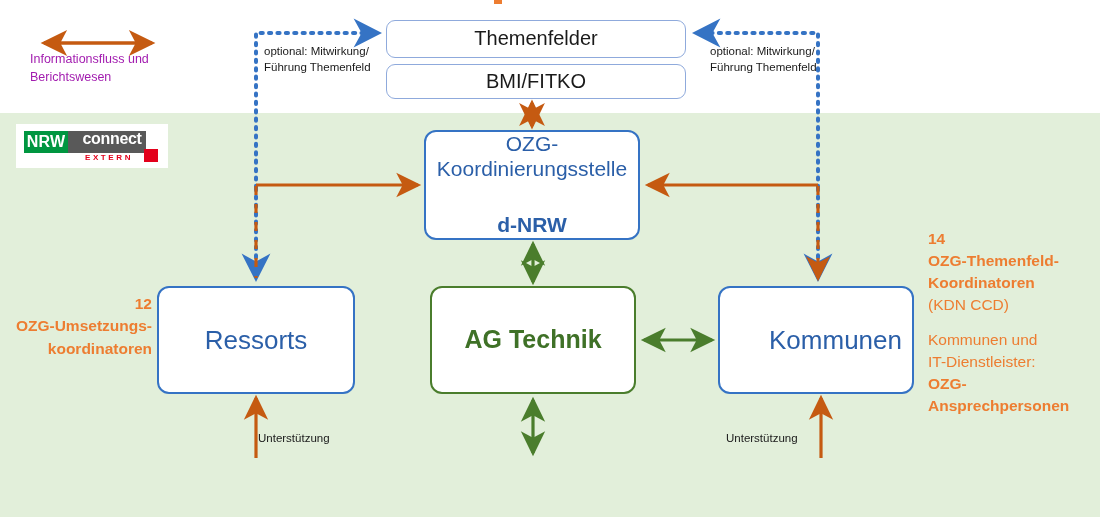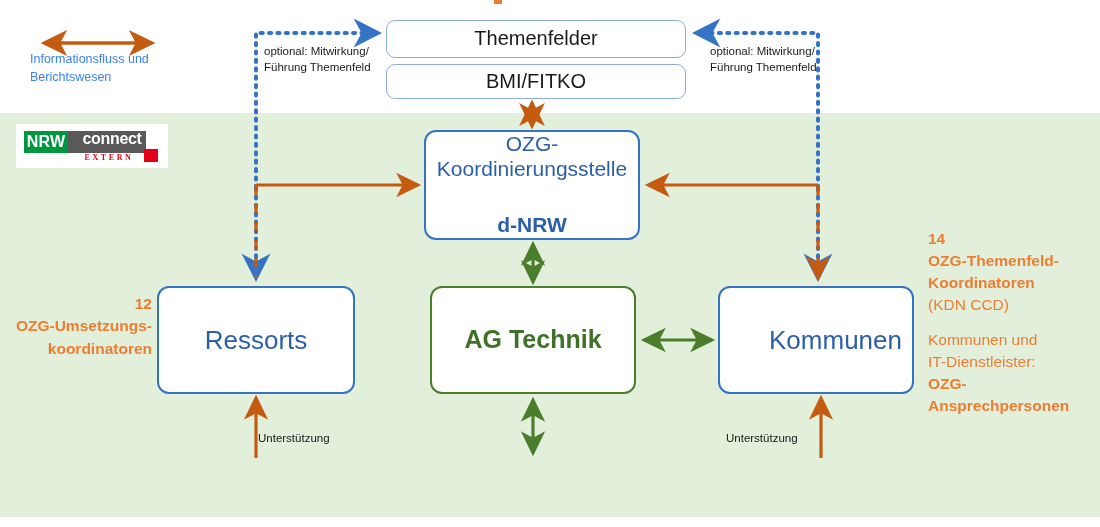--- a/index.html
+++ b/index.html
@@ -72,21 +72,21 @@
   #box-kommunen   { left:718px; top:286px; width:196px; height:108px;
                     font-size:26px;padding-left:39px; }
   #box-cio        { left:152px; top:458px; width:762px; height:47px;
                     font-size:23px; font-weight:bold; }
 
   
   .txt{ position:absolute; }
 
   #legend-caption{
     left:30px; top:50px; width:160px;
-    font-size:12.5px; color:#3b82f6; line-height:1.45;
+    font-size:12.5px; color:#a21caf; line-height:1.45;
   }
   .note-optional{
     font-size:11.5px; color:#1a1a1a; line-height:1.35;
     width:122px;
   }
   #note-left { left:264px; top:44px; }
   #note-right{ left:710px; top:44px; }
 
   #label-left-count{
     left:0px; top:293px; width:152px;
@@ -137,21 +137,20 @@
     color:#ffffff; font-weight:bold; font-size:16px;
     display:flex; align-items:center; justify-content:center;
     letter-spacing:-0.3px;
   }
   #logo .extern{
     position:absolute; left:48px; top:21px;
     width:74px; height:10px;
     color:#e3001b; font-weight:bold; font-size:8px;
     display:flex; align-items:center; justify-content:center;
     letter-spacing:2.6px;
-    font-family:Liberation Serif, serif;
   }
   #logo .redsq{
     position:absolute; left:120px; top:18px;
     width:14px; height:13px;
     background:#e3001b;
   }
   
   #top-tick{
     position:absolute; left:494px; top:0; width:8px; height:4px;
     background:#ed7d31;

